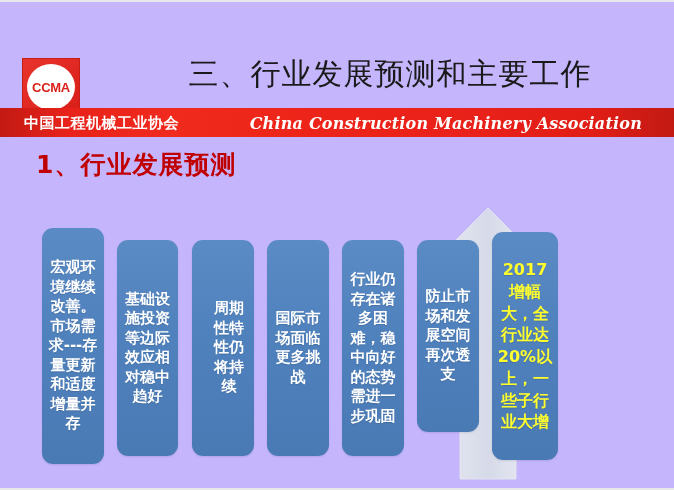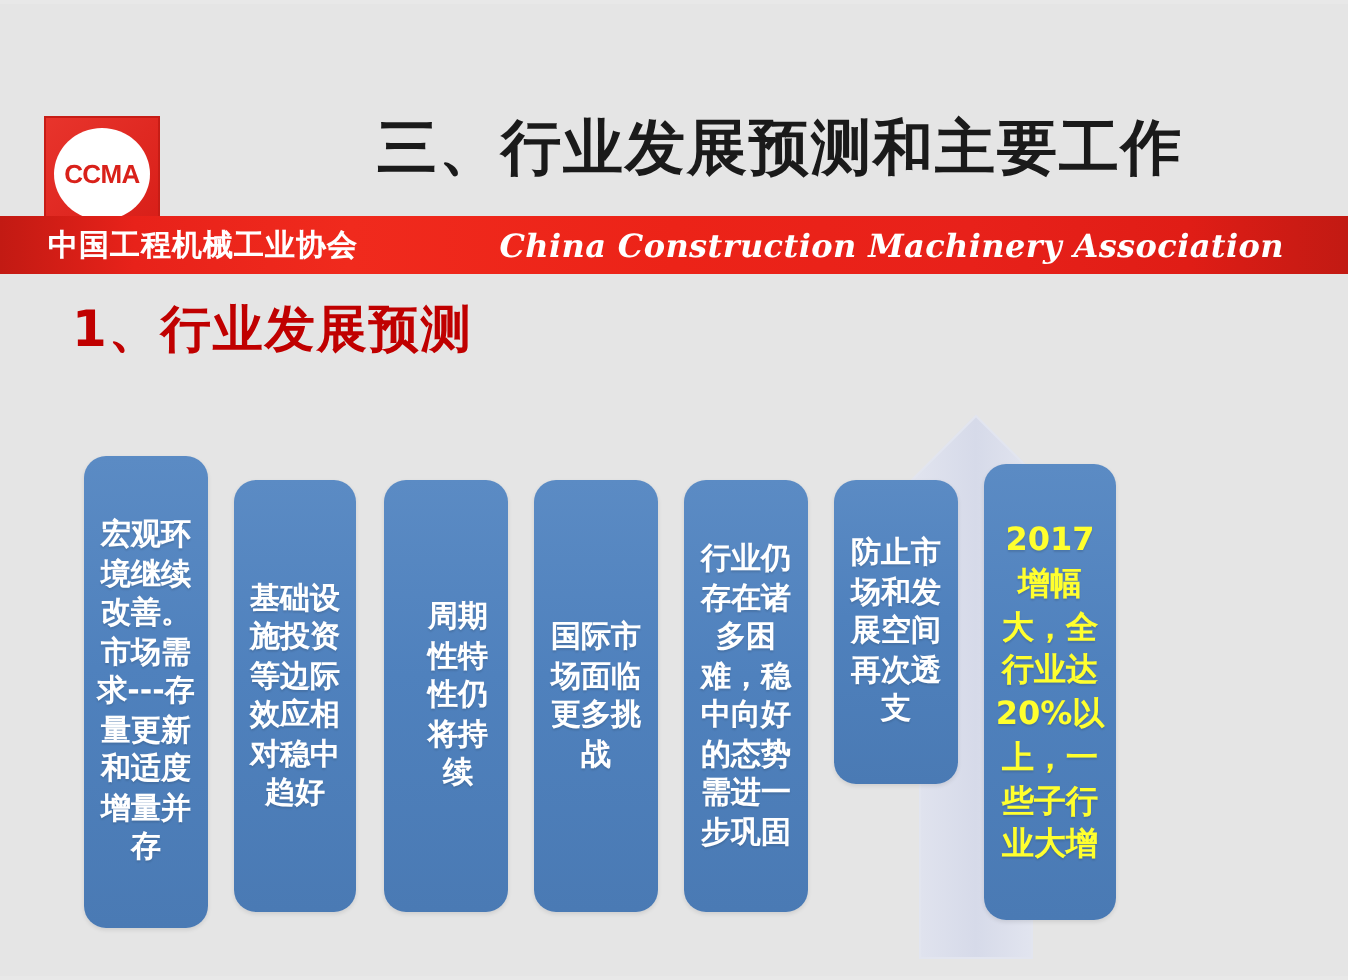--- a/index.html
+++ b/index.html
@@ -14,21 +14,21 @@
     overflow: hidden;
     font-family: "DejaVu Sans", "Liberation Sans", sans-serif;
   }
 
   
   .slide {
     position: absolute;
     left: 0; top: 0;
     width: 674px;
     height: 490px;
-    background: #e5e5e5;
+    background: #c4b5fd;
   }
   .edge-line {
     position: absolute;
     left: 0;
     width: 674px;
     height: 2px;
     background: #e8e8e8;
   }
   .edge-top { top: 0; }
   .edge-bottom { bottom: 0; }
@@ -77,21 +77,20 @@
     position: absolute;
     left: 120px;
     top: 36px;
     width: 540px;
     text-align: center;
     font-size: 30px;
     color: #1a1a1a;
     letter-spacing: 1px;
     white-space: nowrap;
     font-family: "DejaVu Sans", "Liberation Sans", sans-serif;
-    font-weight: bold;
   }
 
   
   .banner {
     position: absolute;
     left: 0;
     top: 108px;
     width: 674px;
     height: 29px;
     background: linear-gradient(to right,
@@ -230,21 +229,21 @@
     </div>
 
     <div class="box" style="left:267px; top:240px; width:62px; height:216px;">
       <div class="box-text">国际市场面临更多挑战</div>
     </div>
 
     <div class="box" style="left:342px; top:240px; width:62px; height:216px;border-radius:11px;">
       <div class="box-text">行业仍存在诸多困难，稳中向好的态势需进一步巩固</div>
     </div>
 
-    <div class="box" style="left:417px; top:240px; width:62px; height:152px;justify-content:flex-end;">
+    <div class="box" style="left:417px; top:240px; width:62px; height:192px;justify-content:flex-end;">
       <div class="box-text">防止市场和发展空间再次透支</div>
     </div>
 
     <div class="box" style="left:492px; top:232px; width:66px; height:228px;">
       <div class="box-text accent">2017增幅大，全行业达20%以上，一些子行业大增</div>
     </div>
 
 
   </div>
 

